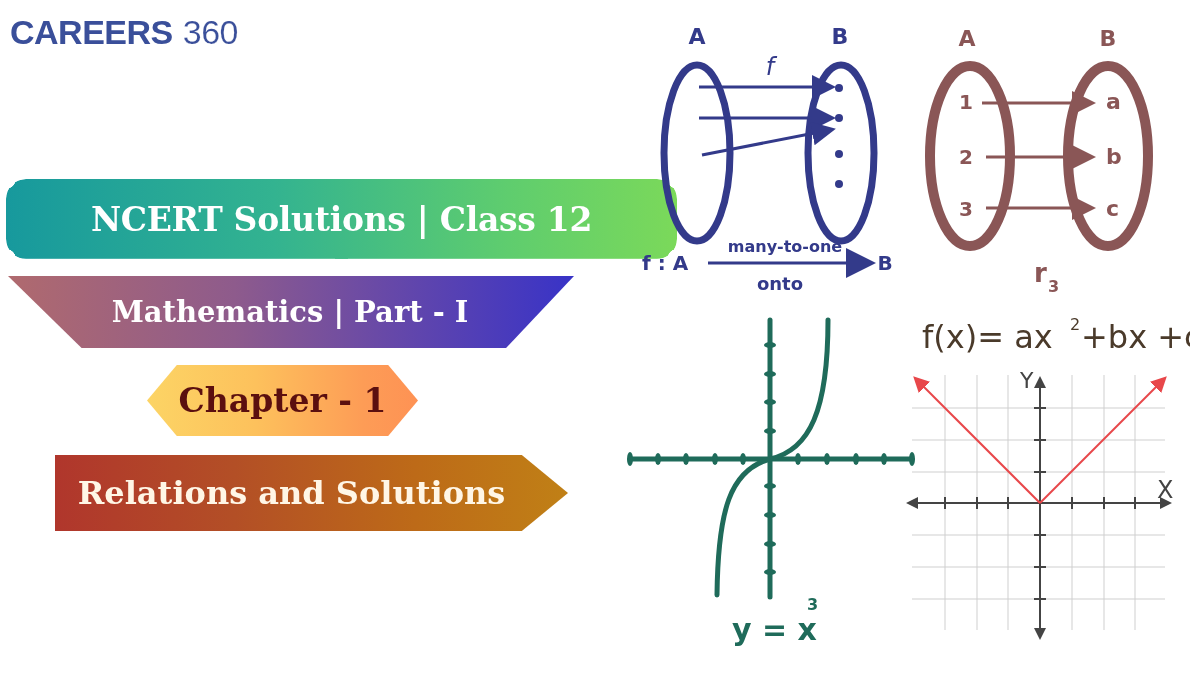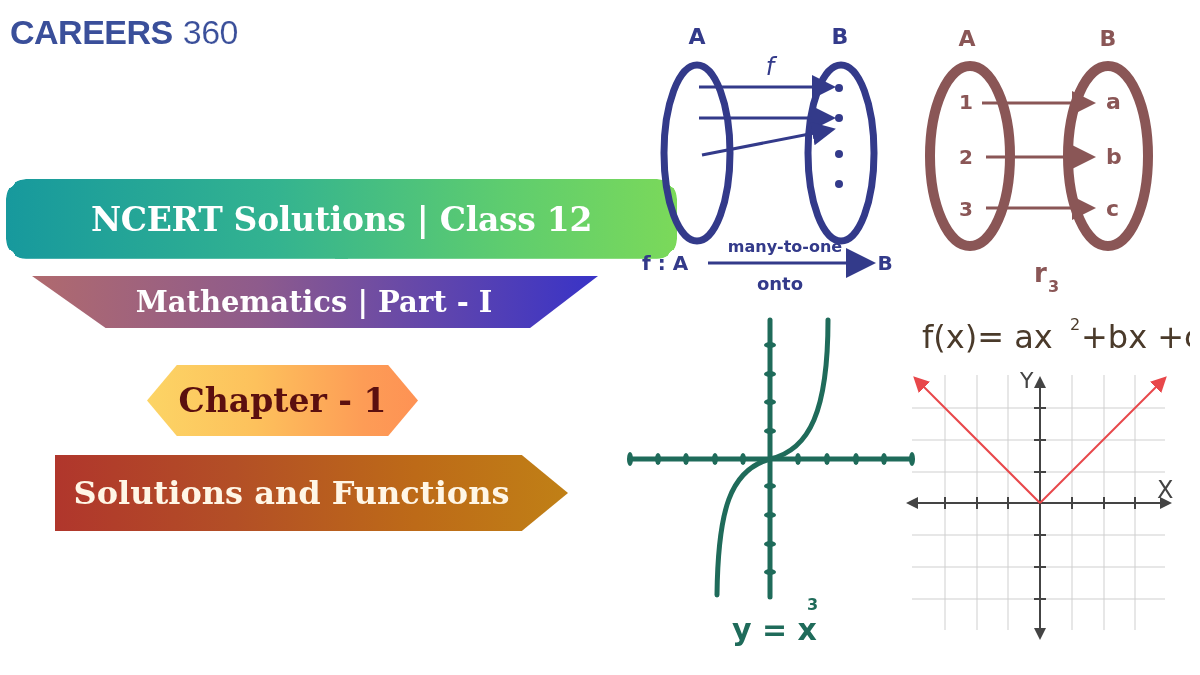--- a/index.html
+++ b/index.html
@@ -29,21 +29,21 @@
     border-radius: 20px;
     -webkit-mask:
       radial-gradient(circle 10px at 0 0, transparent 9.5px, #000 10px) top left / 51% 51% no-repeat,
       radial-gradient(circle 10px at 100% 0, transparent 9.5px, #000 10px) top right / 51% 51% no-repeat,
       radial-gradient(circle 10px at 0 100%, transparent 9.5px, #000 10px) bottom left / 51% 51% no-repeat,
       radial-gradient(circle 10px at 100% 100%, transparent 9.5px, #000 10px) bottom right / 51% 51% no-repeat;
   }
   .b1 span { color: #ffffff; font-size: 33px; letter-spacing: -0.3px; }
 
   .b2 {
-    left: 32px; top: 276px; width: 566px; height: 52px;
+    left: 8px; top: 276px; width: 566px; height: 72px;
     background: linear-gradient(90deg, #b06a6e 0%, #8e5b8c 40%, #6a4aa6 65%, #3833c7 100%);
     clip-path: polygon(0 0, 100% 0, 88% 100%, 13% 100%);
     justify-content: center;
   }
   .b2 span { color: #ffffff; font-size: 29px; margin-left: -2px; }
 
   .b3 {
     left: 147px; top: 365px; width: 271px; height: 71px;
     background: linear-gradient(90deg, #fcd465 0%, #fdc15c 40%, #fd9c56 80%, #fe9254 100%);
     clip-path: polygon(11% 0, 89% 0, 100% 50%, 89% 100%, 11% 100%, 0 50%);
@@ -69,21 +69,21 @@
 <div class="banner b1">
   <span>NCERT Solutions | Class 12</span>
 </div>
 <div class="banner b2">
   <span>Mathematics | Part - I</span>
 </div>
 <div class="banner b3">
   <span>Chapter - 1</span>
 </div>
 <div class="banner b4">
-  <span>Solutions and Functions</span>
+  <span>Relations and Solutions</span>
 </div>
 
 <svg style="position:absolute;left:630px;top:20px" width="270" height="280" viewBox="0 0 270 280">
   <defs>
     <marker id="arrBlue" markerWidth="8" markerHeight="8" refX="6" refY="4" orient="auto">
       <path d="M0,0 L8,4 L0,8 Z" fill="#333a8a"></path>
     </marker>
     <marker id="arrBlue2" markerWidth="10" markerHeight="10" refX="8" refY="5" orient="auto">
       <path d="M0,0 L10,5 L0,10 Z" fill="#333a8a"></path>
     </marker>

